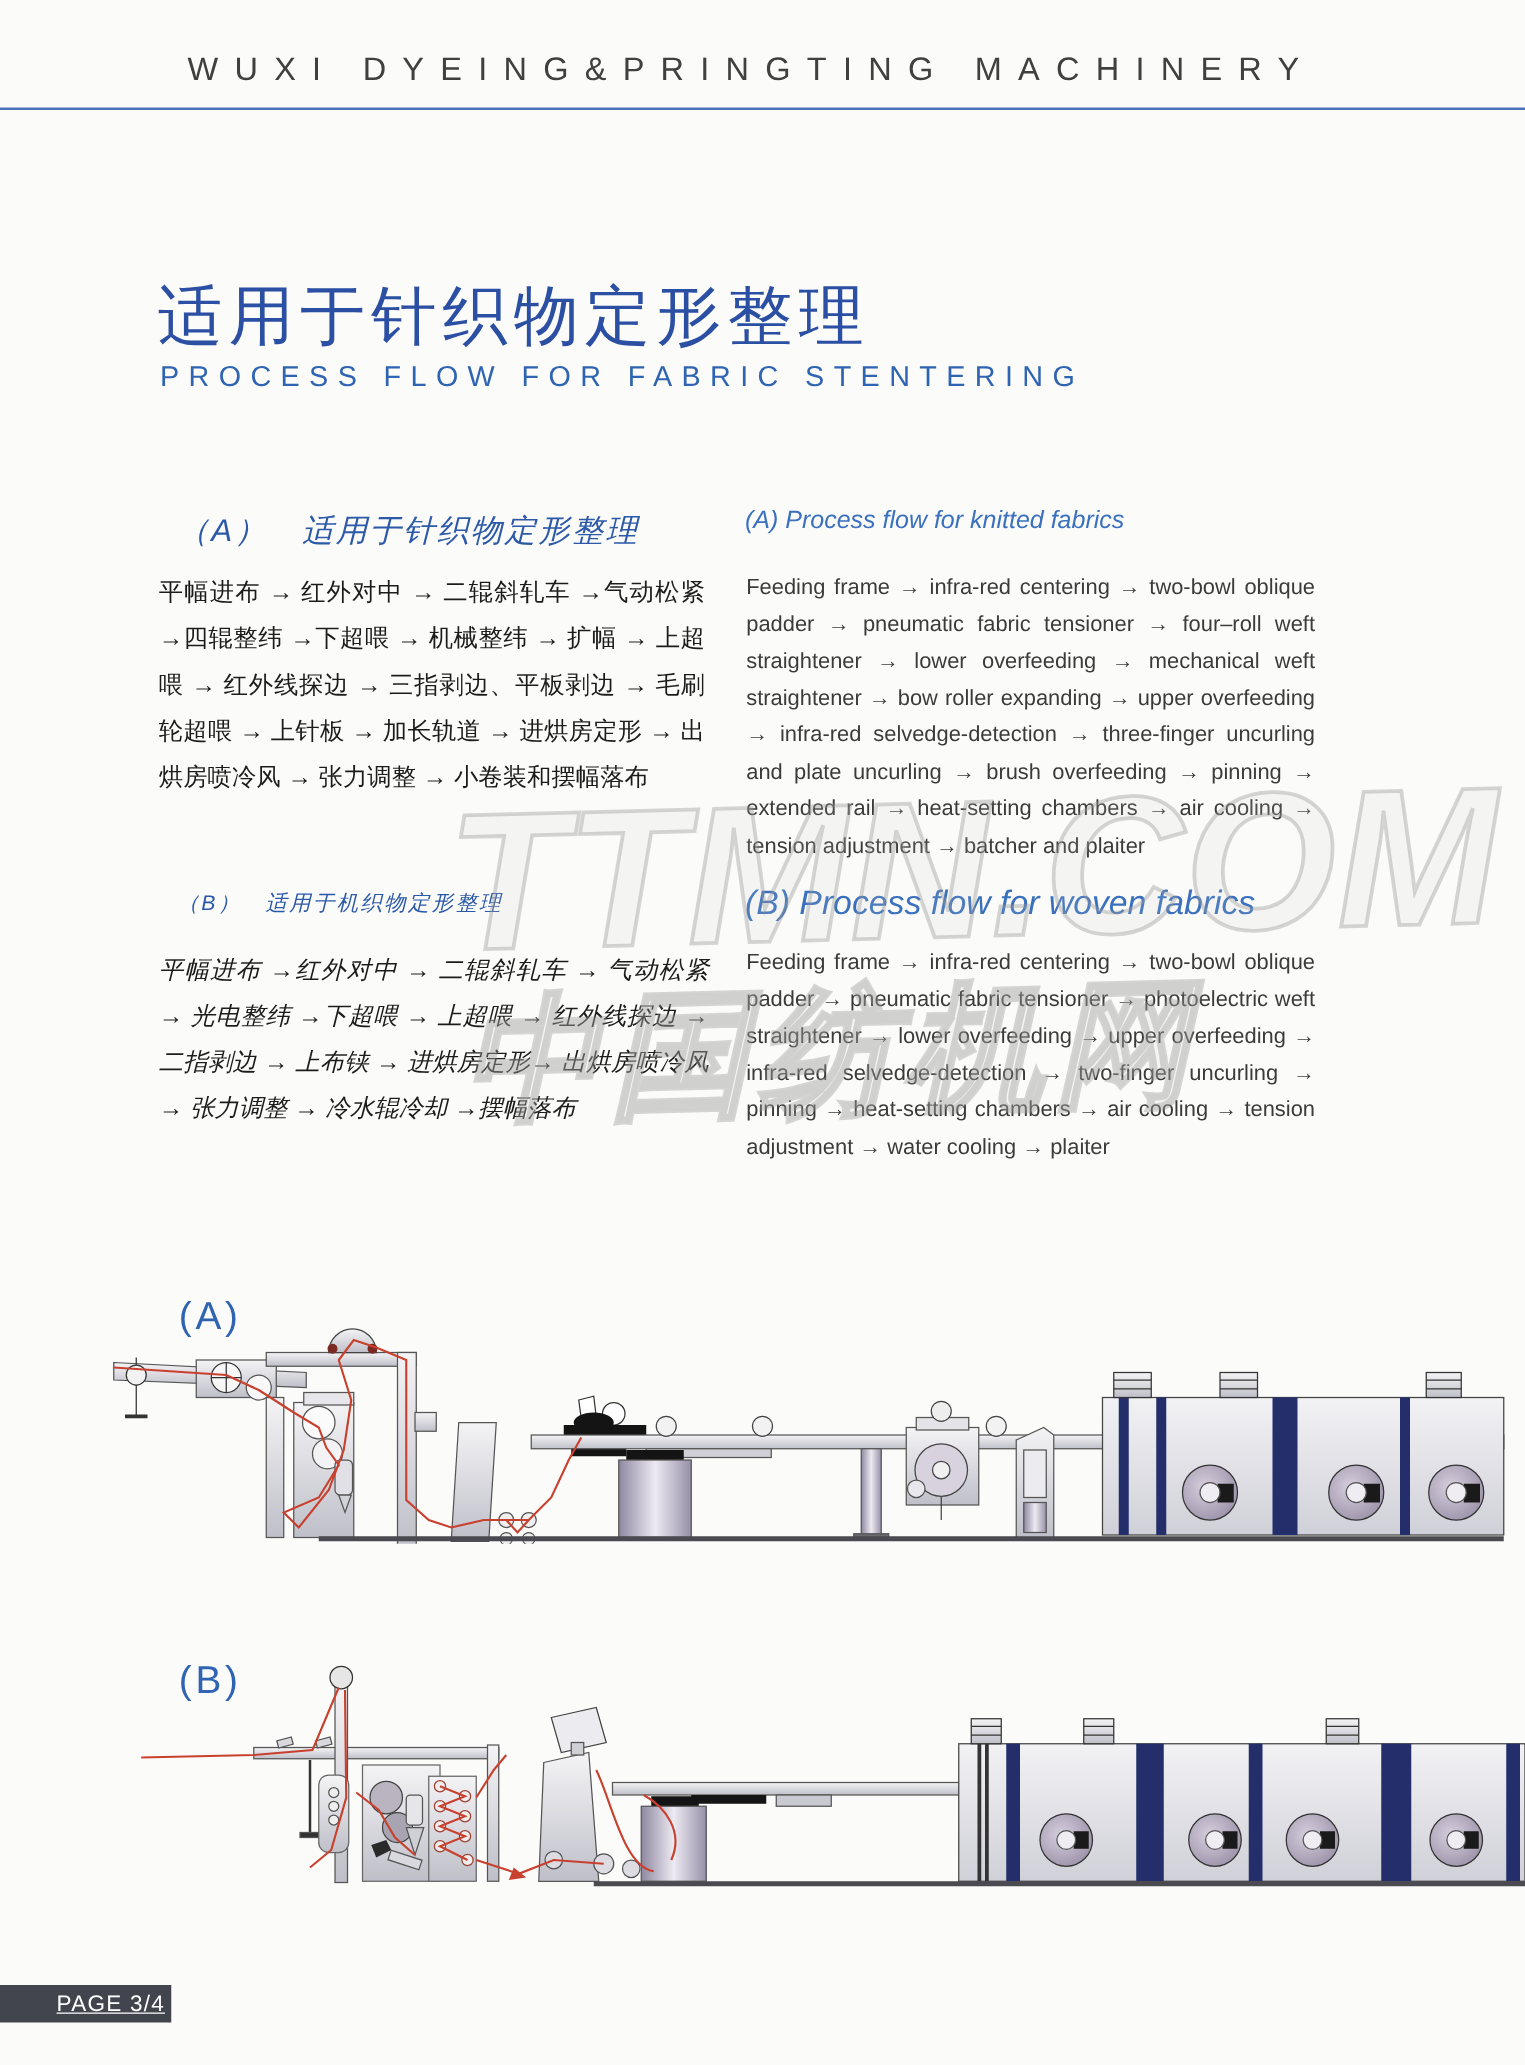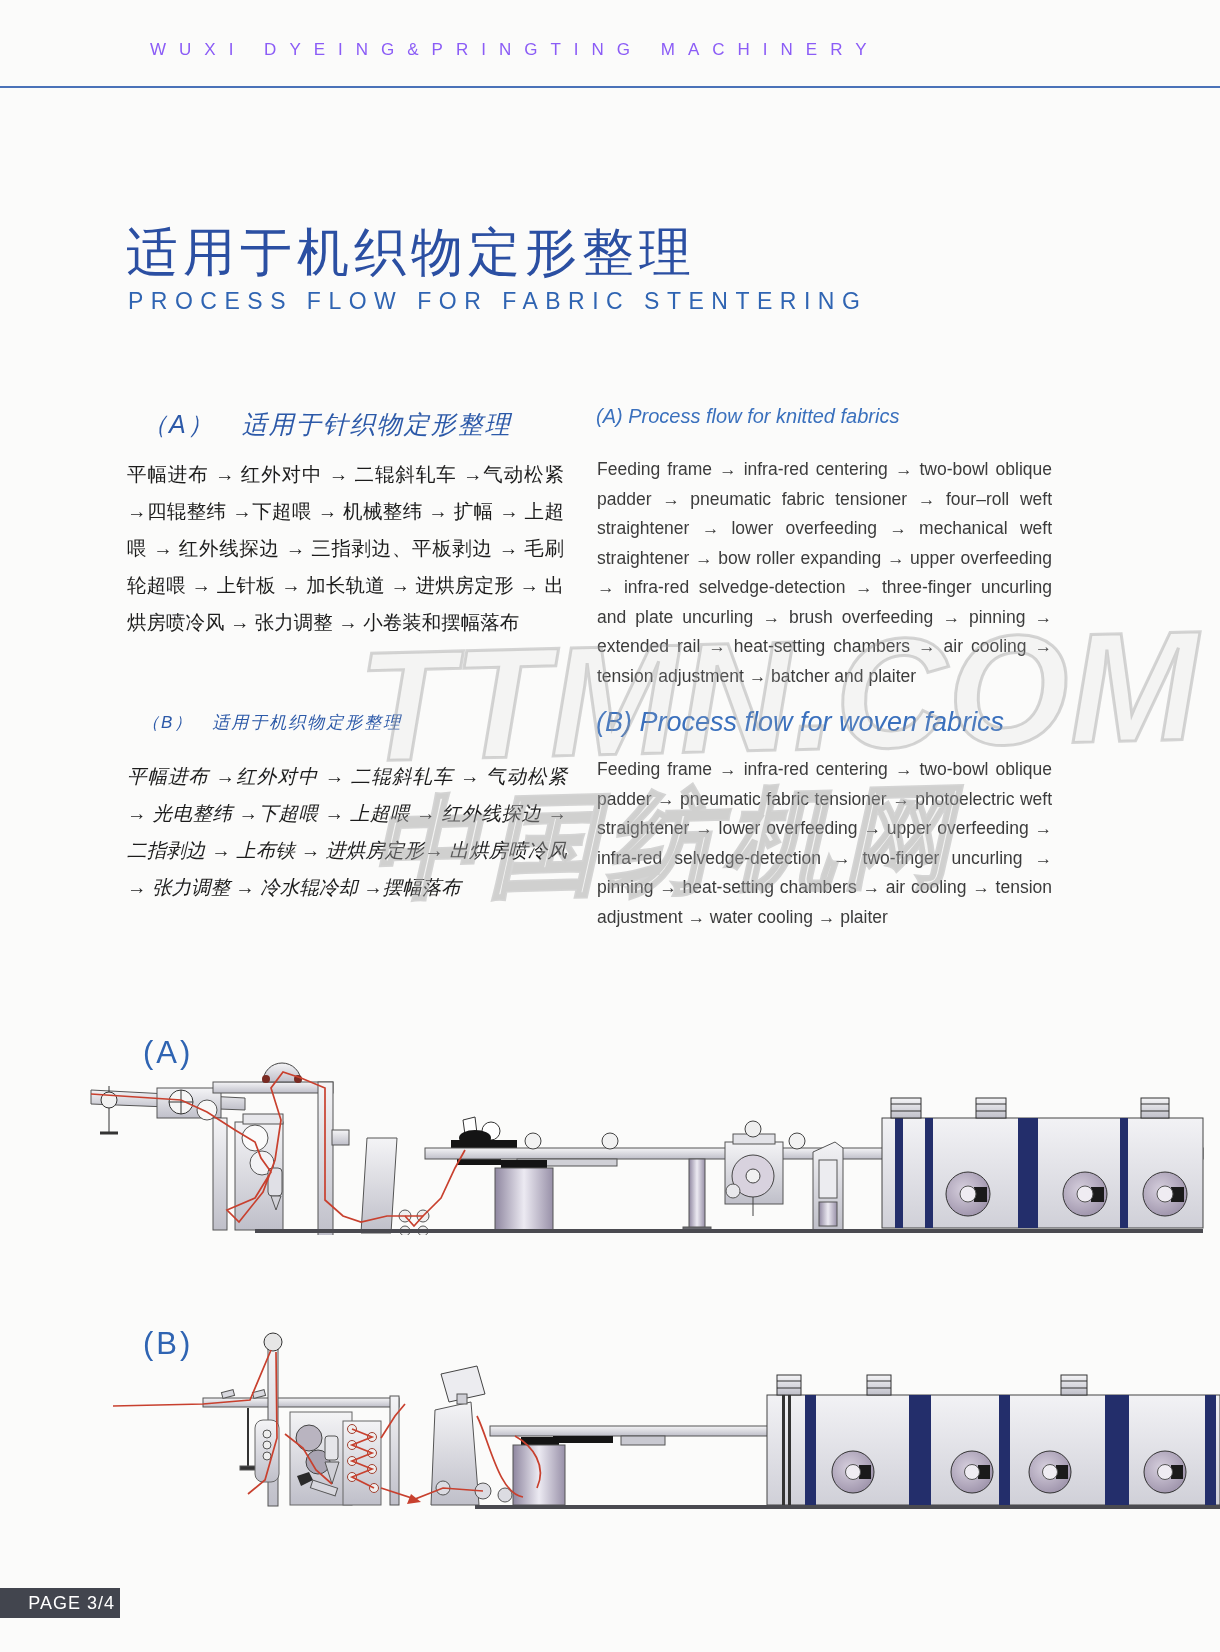--- a/index.html
+++ b/index.html
@@ -2,21 +2,21 @@
 <html><head>
 <meta charset="utf-8">
 <style>
   html,body{margin:0;padding:0;}
   body{
     width:1220px;height:1652px;position:relative;overflow:hidden;
     background:#fbfbfa;
     font-family:"Liberation Sans",sans-serif;
   }
   
-  .header-title{position:absolute;left:150px;top:40px;font-size:17px;letter-spacing:13px;color:#8b5cf6;white-space:nowrap;}
+  .header-title{position:absolute;left:150px;top:40px;font-size:26px;letter-spacing:13px;color:#404040;white-space:nowrap;}
   .header-rule{position:absolute;left:0;top:86px;width:1220px;height:0;border-top:2px solid #4a72b8;}
   
   .title-zh{position:absolute;left:126px;top:218px;font-size:52px;color:#2b4fa2;letter-spacing:5px;white-space:nowrap;}
   .title-en{position:absolute;left:128px;top:288px;font-size:23px;color:#2f64b2;letter-spacing:7.5px;white-space:nowrap;text-align:right;}
   
   .sec-heading{position:absolute;font-style:italic;color:#2c59a8;white-space:nowrap;}
   .h-a-zh{left:142px;top:408px;font-size:25px;letter-spacing:2px;text-align:center;}
   .h-a-en{left:596px;top:405px;font-size:20px;color:#3a70bd;}
   .h-b-zh{left:142px;top:711px;font-size:17px;letter-spacing:2px;}
   .h-b-en{left:596px;top:707px;font-size:27px;color:#3a70bd;}
@@ -38,32 +38,32 @@
   .wm1{font-size:156px;line-height:1;white-space:nowrap;}
   .wm2{font-size:110px;line-height:1;margin-top:10px;margin-left:8px;letter-spacing:8px;white-space:nowrap;}
   
   .diag-label{position:absolute;color:#2f64b2;font-size:31px;letter-spacing:3px;}
   .lbl-a{left:143px;top:1035px;}
   .lbl-b{left:143px;top:1326px;}
   .diagram-a{position:absolute;left:85px;top:1030px;}
   .diagram-b{position:absolute;left:85px;top:1288px;}
   
   .footer-bar{
-    position:absolute;left:0;top:1588px;width:120px;height:30px;background:#42454e;
+    position:absolute;left:0;top:1588px;width:137px;height:30px;background:#42454e;
     color:#fff;font-size:18px;letter-spacing:1px;display:flex;align-items:center;
-    justify-content:flex-end;padding-right:5px;box-sizing:border-box;
+    justify-content:flex-end;padding-right:5px;box-sizing:border-box;text-decoration:underline;
   }
 </style>
 </head>
 <body>
 
 <div class="header-title">WUXI DYEING&amp;PRINGTING MACHINERY</div>
 <div class="header-rule"></div>
 
-<div class="title-zh">适用于机织物定形整理</div>
+<div class="title-zh">适用于针织物定形整理</div>
 <div class="title-en">PROCESS FLOW FOR FABRIC STENTERING</div>
 
 <div class="sec-heading h-a-zh">（A）　适用于针织物定形整理</div>
 <div class="zh-body b-a-zh">平幅进布 → 红外对中 → 二辊斜轧车 →气动松紧 →四辊整纬 →下超喂 → 机械整纬 → 扩幅 → 上超喂 → 红外线探边 → 三指剥边、平板剥边 → 毛刷轮超喂 → 上针板 → 加长轨道 → 进烘房定形 → 出烘房喷冷风 → 张力调整 → 小卷装和摆幅落布</div>
 <div class="sec-heading h-a-en">(A)  Process flow for knitted fabrics</div>
 <div class="en-body b-a-en">Feeding frame → infra-red centering → two-bowl oblique padder → pneumatic fabric tensioner → four–roll weft straightener → lower overfeeding → mechanical weft straightener → bow roller expanding → upper overfeeding → infra-red selvedge-detection → three-finger uncurling and plate uncurling → brush overfeeding → pinning → extended rail → heat-setting chambers → air cooling → tension adjustment → batcher and plaiter</div>
 
 <div class="sec-heading h-b-zh">（B）　适用于机织物定形整理</div>
 <div class="zh-body b-b-zh">平幅进布 →红外对中 → 二辊斜轧车 → 气动松紧 → 光电整纬 →下超喂 → 上超喂 → 红外线探边 → 二指剥边 → 上布铗 → 进烘房定形→ 出烘房喷冷风 → 张力调整 → 冷水辊冷却 →摆幅落布</div>
 <div class="sec-heading h-b-en">(B)  Process flow for woven fabrics</div>

